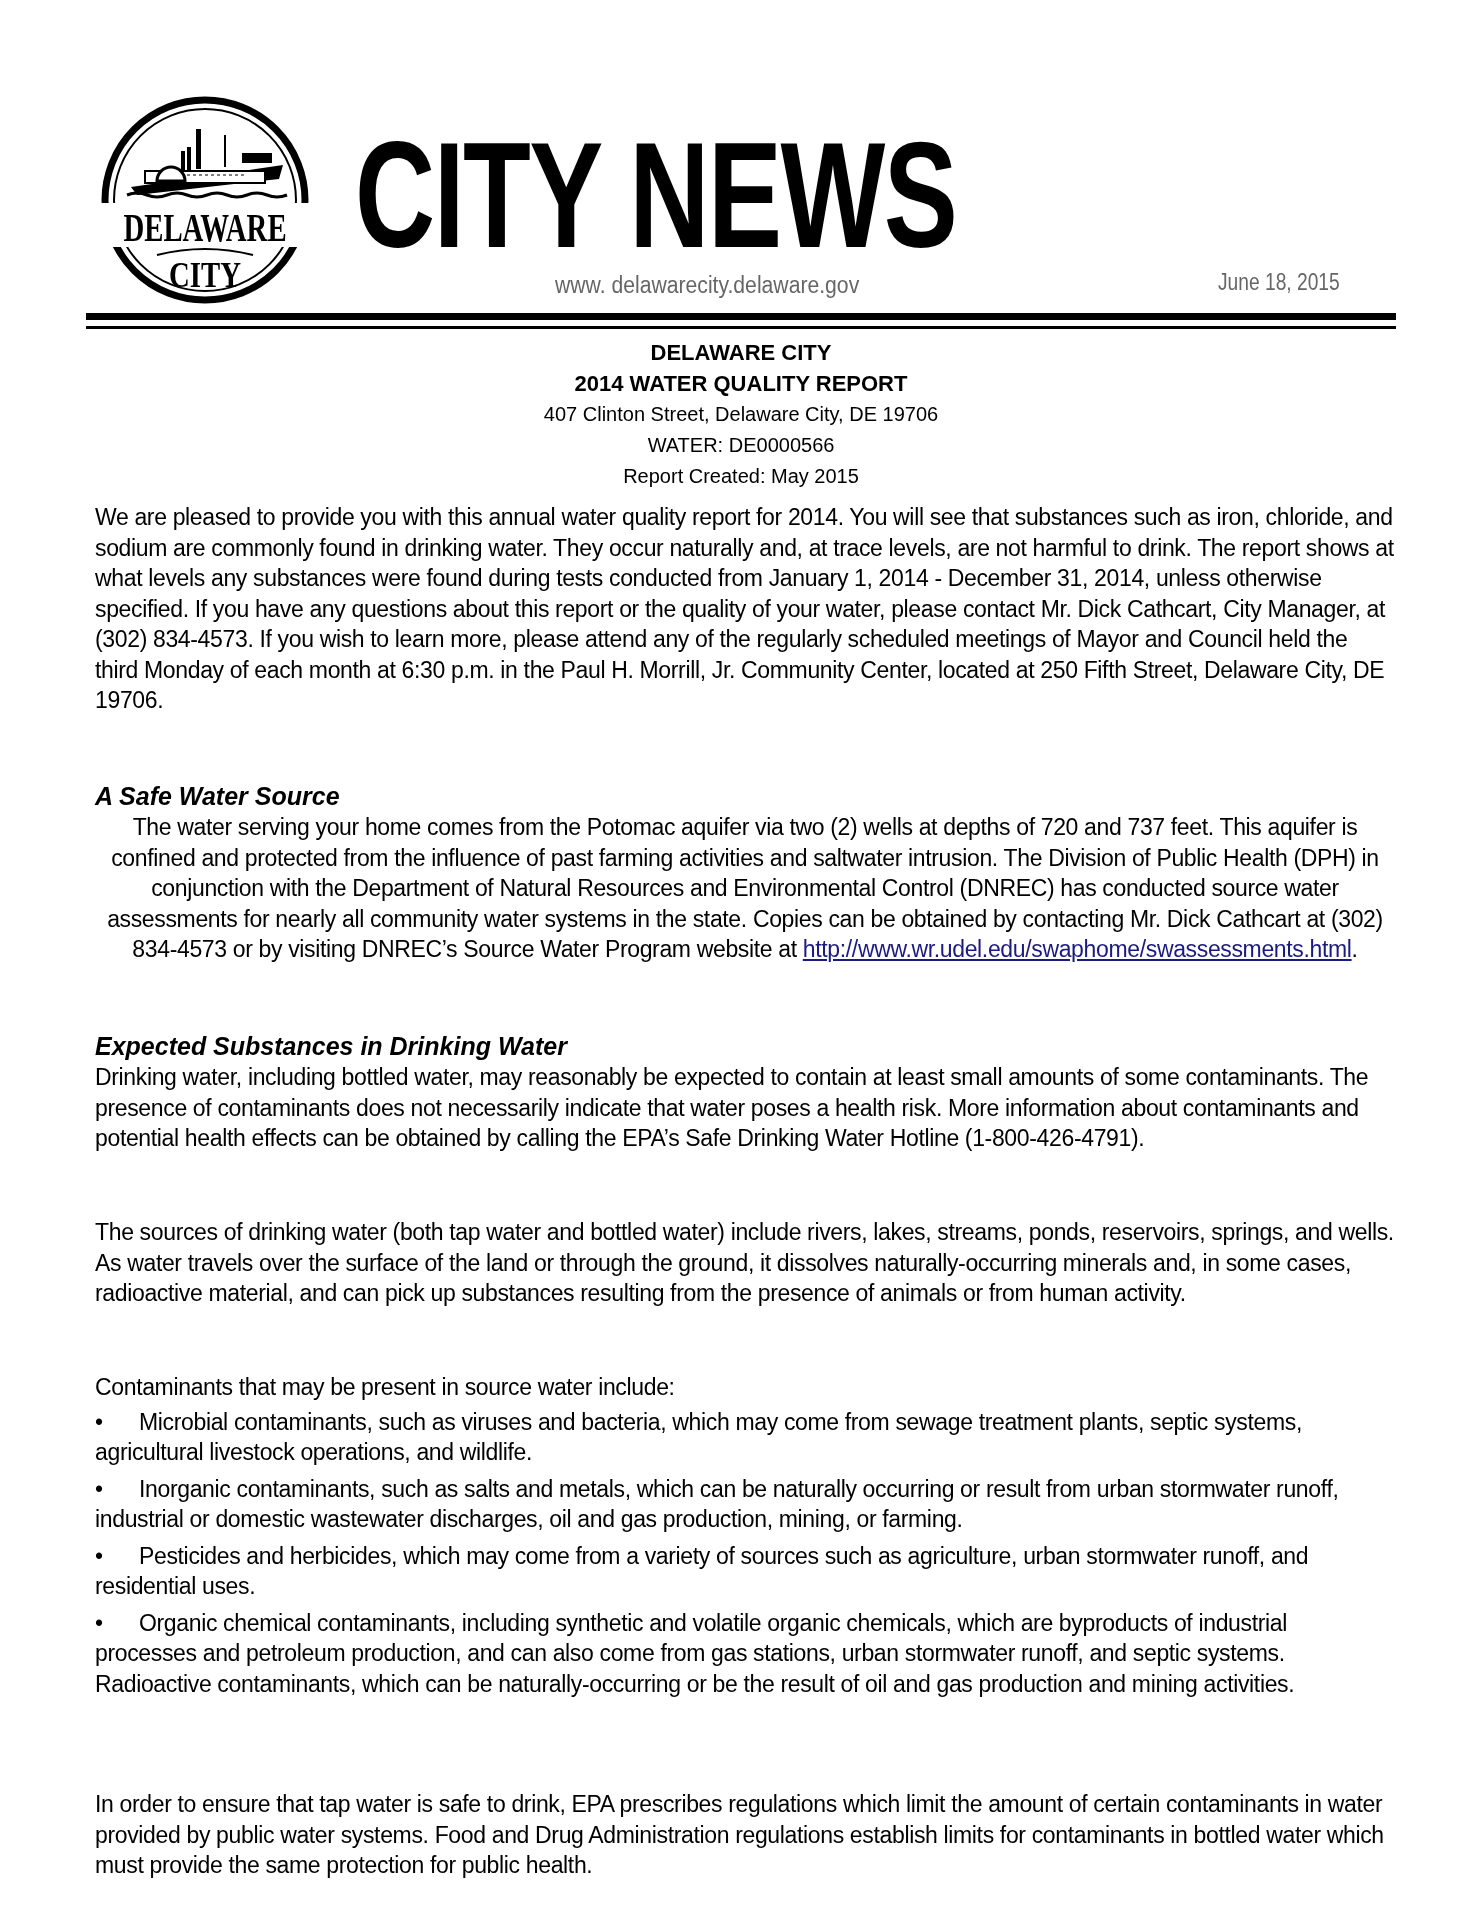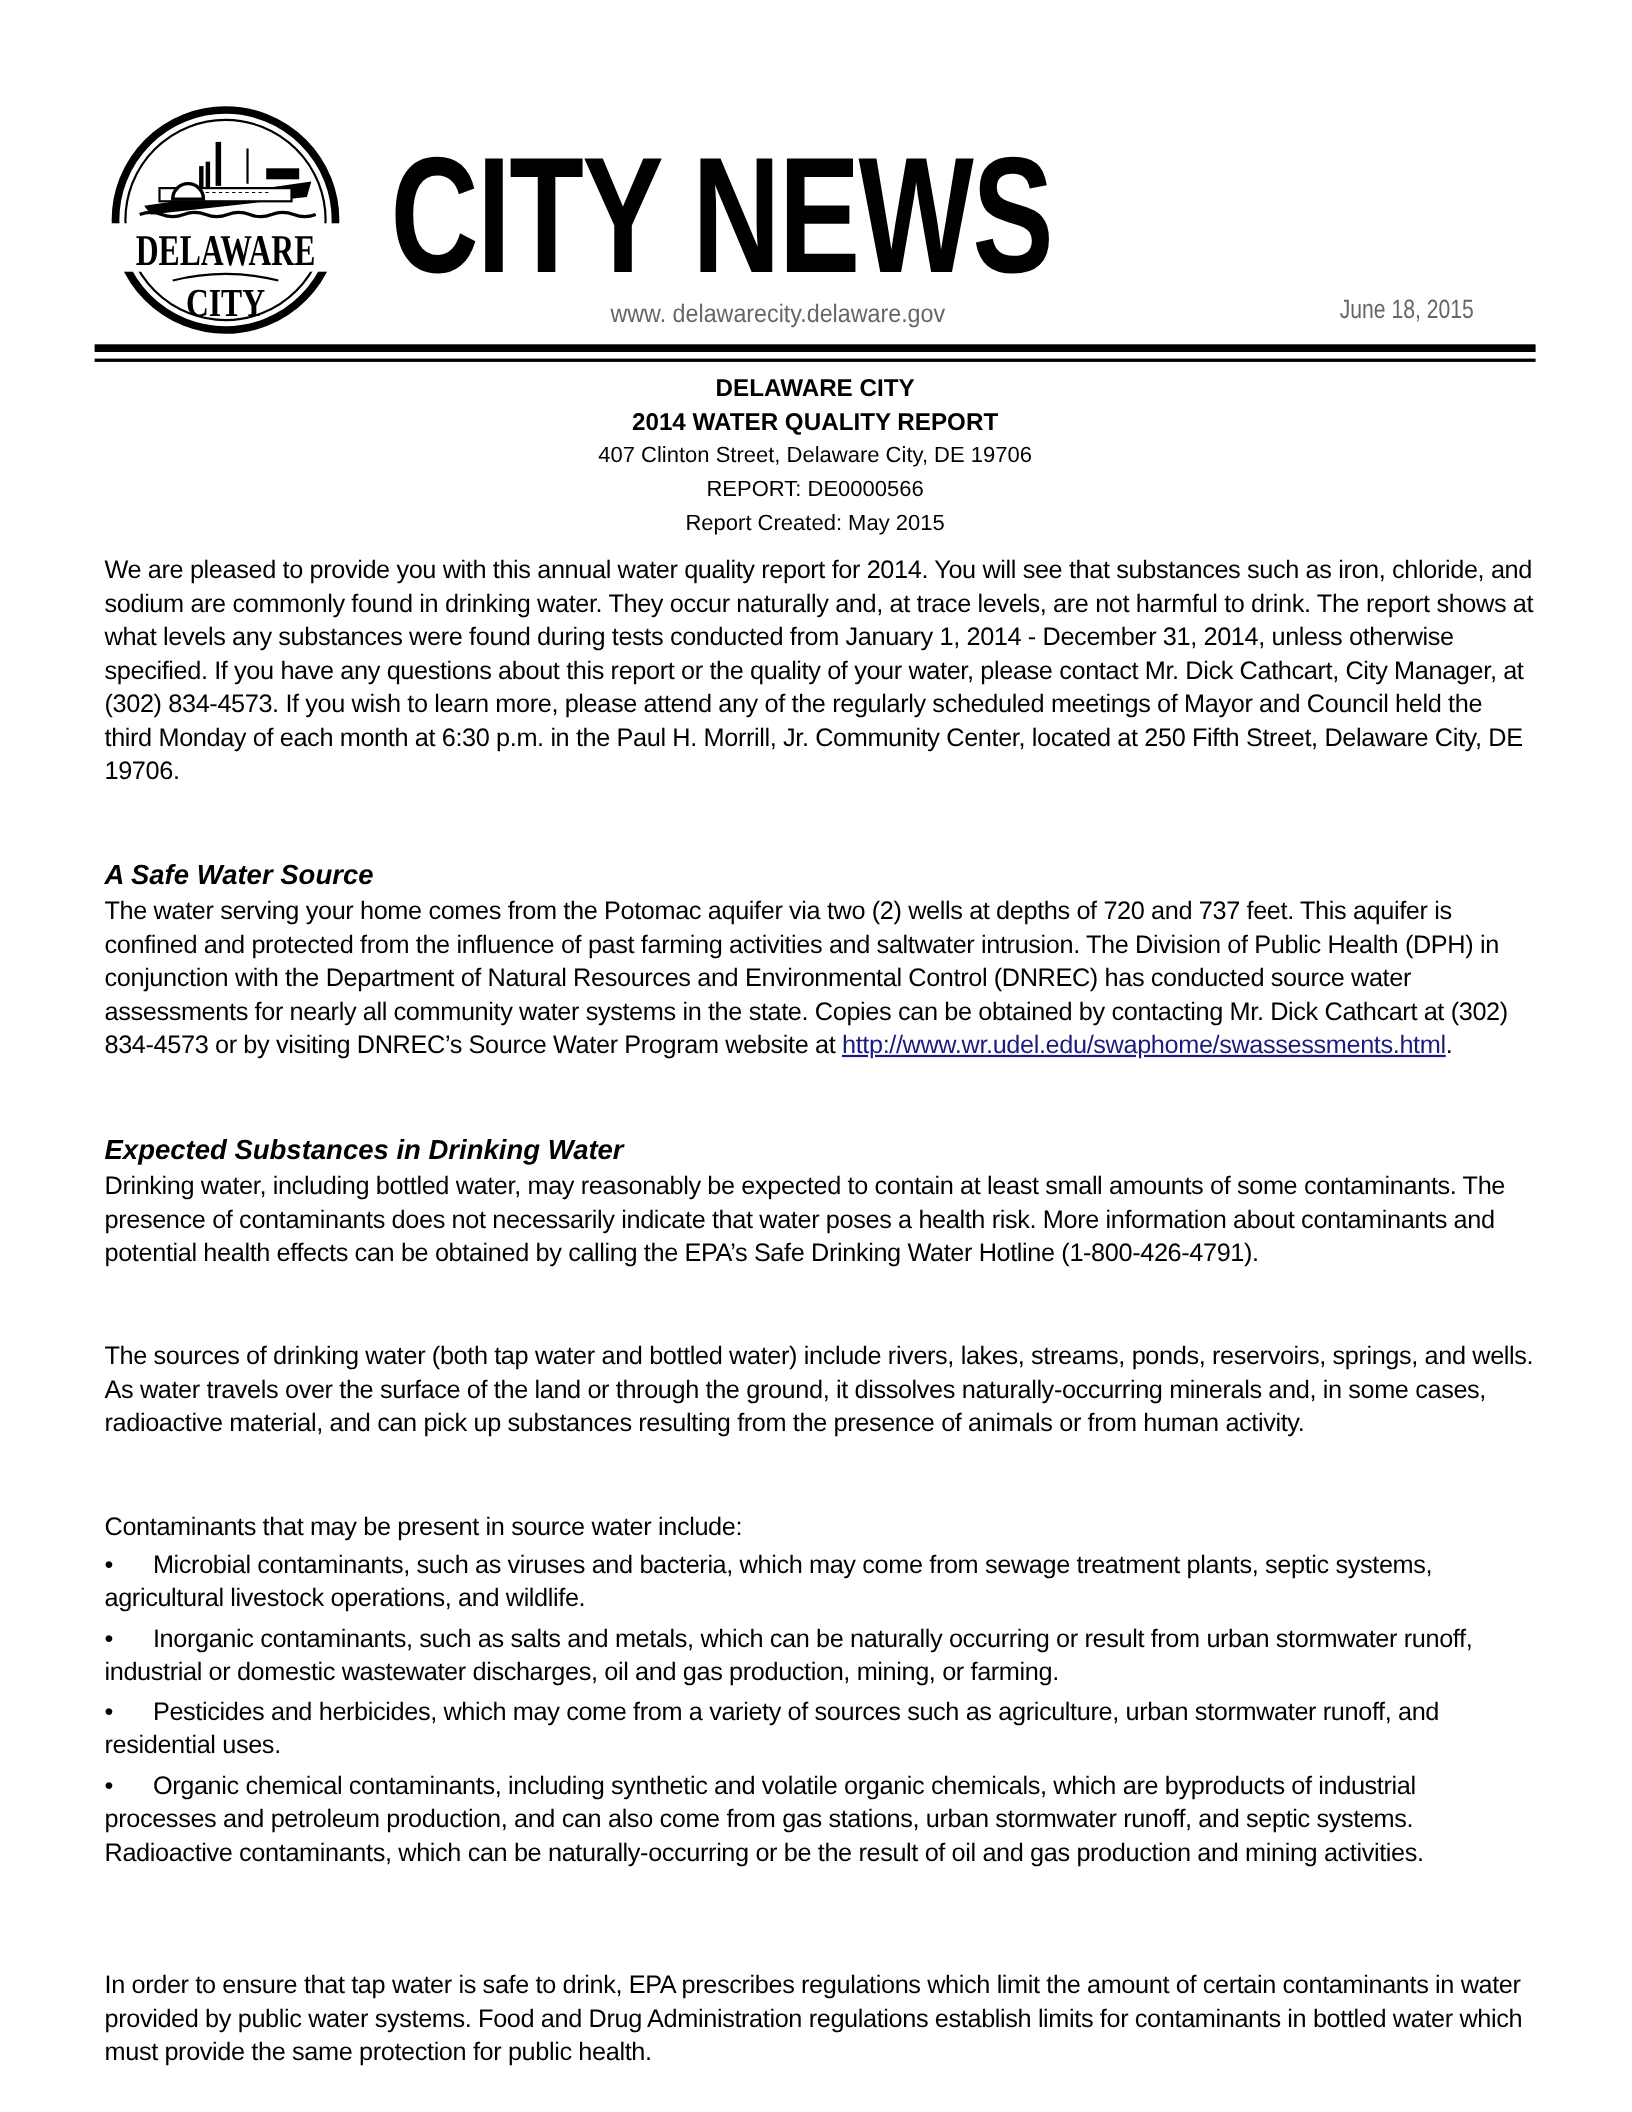--- a/index.html
+++ b/index.html
@@ -88,30 +88,30 @@
   <div class="masthead-url">www. delawarecity.delaware.gov</div>
   <div class="masthead-date">June 18, 2015</div>
 
   <div class="rule-thick"></div>
   <div class="rule-thin"></div>
 
   <div class="title-block">
     <div class="t-bold">DELAWARE CITY</div>
     <div class="t-bold">2014 WATER QUALITY REPORT</div>
     <div class="t-reg">407 Clinton Street, Delaware City, DE  19706</div>
-    <div class="t-reg">REPORT:  DE0000566</div>
+    <div class="t-reg">WATER:  DE0000566</div>
     <div class="t-reg">Report Created: May 2015</div>
   </div>
 
   <div class="body-text" style="top:502px;">
     <p class="p">We are pleased to provide you with this annual water quality report for 2014.  You will see that substances such as iron, chloride, and sodium are commonly found in drinking water.  They occur naturally and, at trace levels, are not harmful to drink.  The report shows at what levels any substances were found during tests conducted from January 1, 2014 - December 31, 2014, unless otherwise specified.  If you have any questions about this report or the quality of your water, please contact Mr. Dick Cathcart, City Manager, at (302) 834-4573.  If you wish to learn more, please attend any of the regularly scheduled meetings of Mayor and Council held the third Monday of each month at 6:30 p.m. in the Paul H. Morrill, Jr. Community Center, located at 250 Fifth Street, Delaware City, DE  19706.</p>
   </div>
 
   <div class="section-heading" style="top:781px;">A Safe Water Source</div>
-  <div class="body-text" style="top:812px;">
+  <div class="body-text" style="top:812px;text-align:center;">
     <p class="p"><span>The water serving your home comes from the Potomac aquifer via two (2) wells at depths of 720 and 737 feet.  This aquifer is confined and protected from the influence of past farming activities and saltwater intrusion.  The Division of Public Health (DPH) in conjunction with the Department of Natural Resources and Environmental Control (DNREC) has conducted source water assessments for nearly all community water systems in the state. Copies can be obtained by contacting Mr. Dick Cathcart at (302) 834-4573 or by visiting DNREC’s Source Water Program website at </span><a class="link">http://www.wr.udel.edu/swaphome/swassessments.html</a><span>.</span></p>
   </div>
 
   <div class="section-heading" style="top:1031px;">Expected Substances in Drinking Water</div>
   <div class="body-text" style="top:1062px;">
     <p class="p">Drinking water, including bottled water, may reasonably be expected to contain at least small amounts of some contaminants.  The presence of contaminants does not necessarily indicate that water poses a health risk.  More information about contaminants and potential health effects can be obtained by calling the EPA’s Safe Drinking Water Hotline (1-800-426-4791).</p>
   </div>
 
   <div class="body-text" style="top:1217px;">
     <p class="p">The sources of drinking water (both tap water and bottled water) include rivers, lakes, streams, ponds, reservoirs, springs, and wells.  As water travels over the surface of the land or through the ground, it dissolves naturally-occurring minerals and, in some cases, radioactive material, and can pick up substances resulting from the presence of animals or from human activity.</p>

